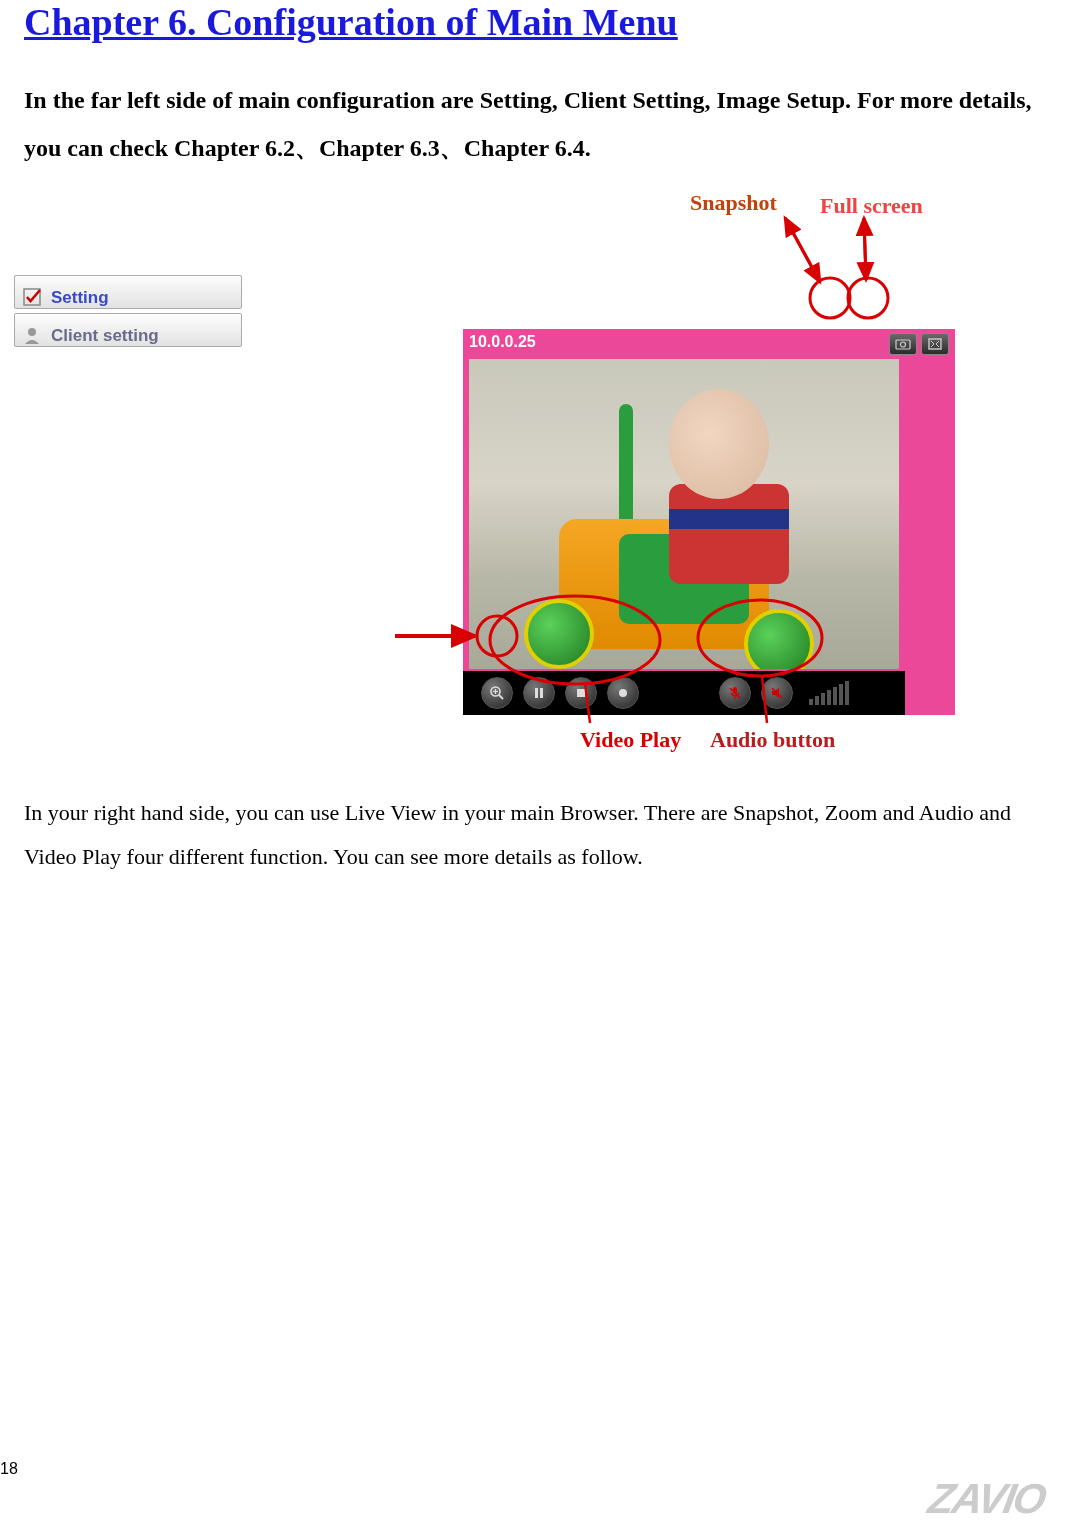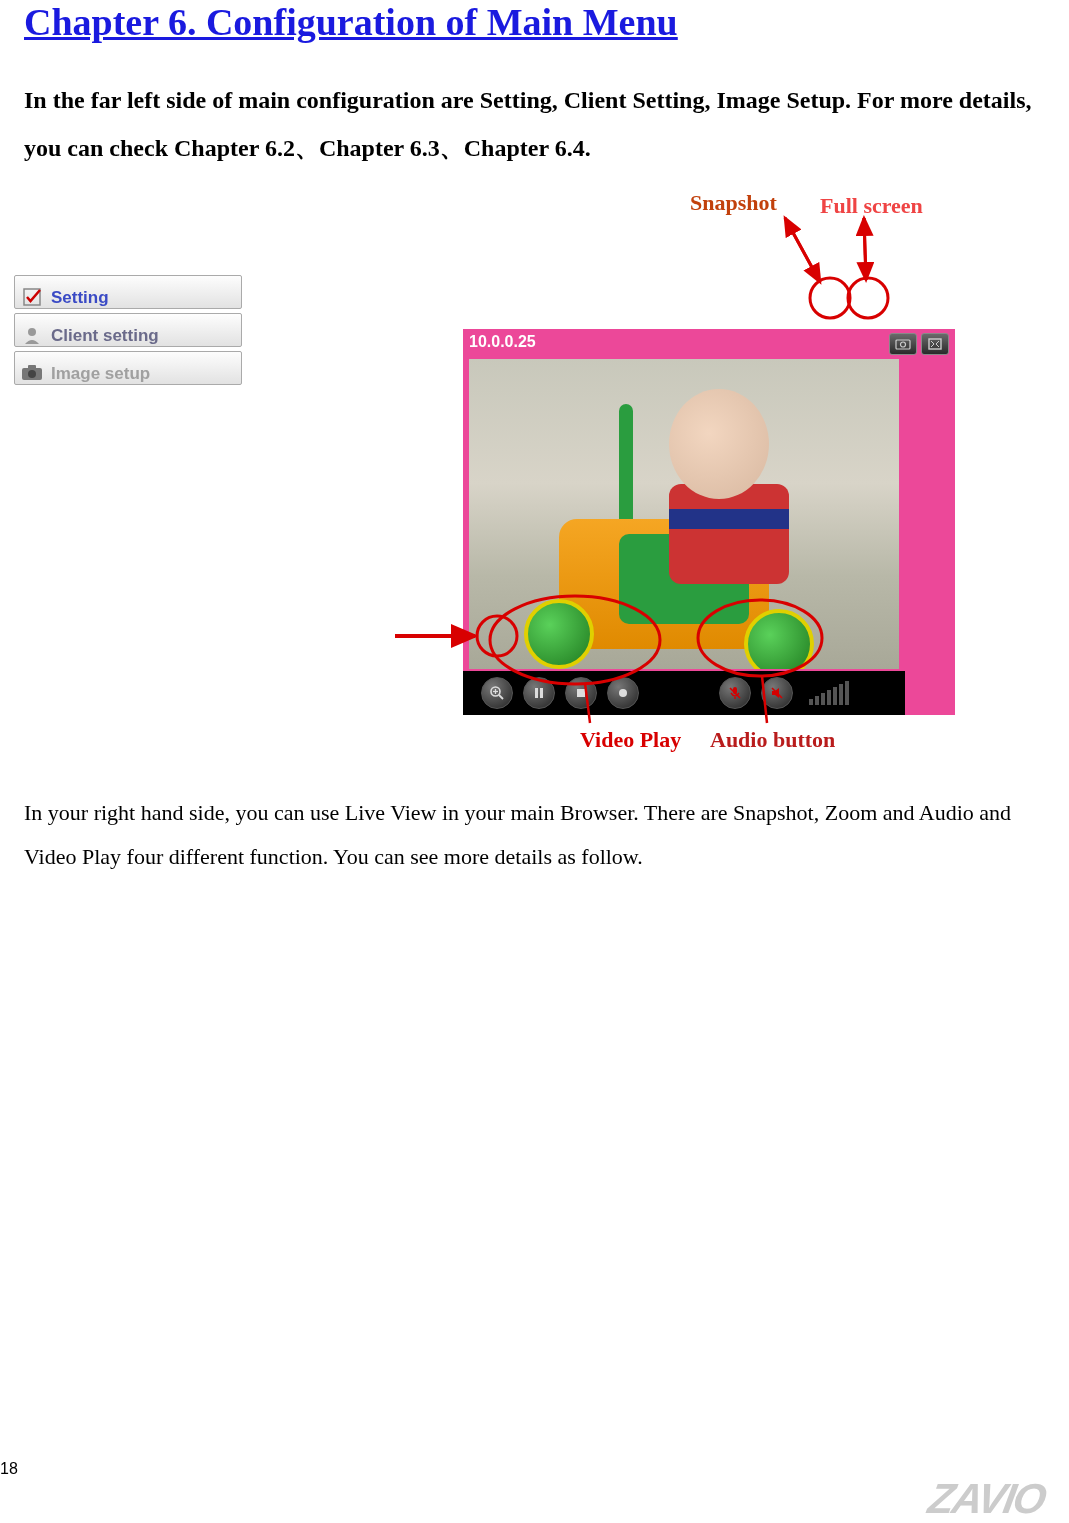--- a/index.html
+++ b/index.html
@@ -328,30 +328,20 @@
     </div>
     <div class="side-btn">
       <span class="icon-box">
         <svg width="20" height="20" viewBox="0 0 20 20">
             <circle cx="10" cy="7" r="4" fill="#999"></circle>
             <path d="M3 19 Q10 11 17 19 Z" fill="#999"></path>
           </svg>
       </span>
       <span class="label">Client setting</span>
     </div>
-    <div class="side-btn muted">
-      <span class="icon-box">
-        <svg width="22" height="18" viewBox="0 0 22 18">
-            <rect x="1" y="4" width="20" height="12" rx="2" fill="#777"></rect>
-            <rect x="7" y="1" width="8" height="4" rx="1" fill="#777"></rect>
-            <circle cx="11" cy="10" r="4" fill="#444"></circle>
-          </svg>
-      </span>
-      <span class="label">Image setup</span>
-    </div>
   </div>
 
   <div class="viewer">
     <div class="viewer-title">10.0.0.25</div>
     <div class="viewer-top-btns">
       <div class="top-btn">
         <svg width="16" height="12" viewBox="0 0 16 12">
             <rect x="1" y="2" width="14" height="9" rx="1" fill="none" stroke="#ccc" stroke-width="1.2"></rect>
             <circle cx="8" cy="6.5" r="2.5" fill="none" stroke="#ccc" stroke-width="1.2"></circle>
           </svg>

